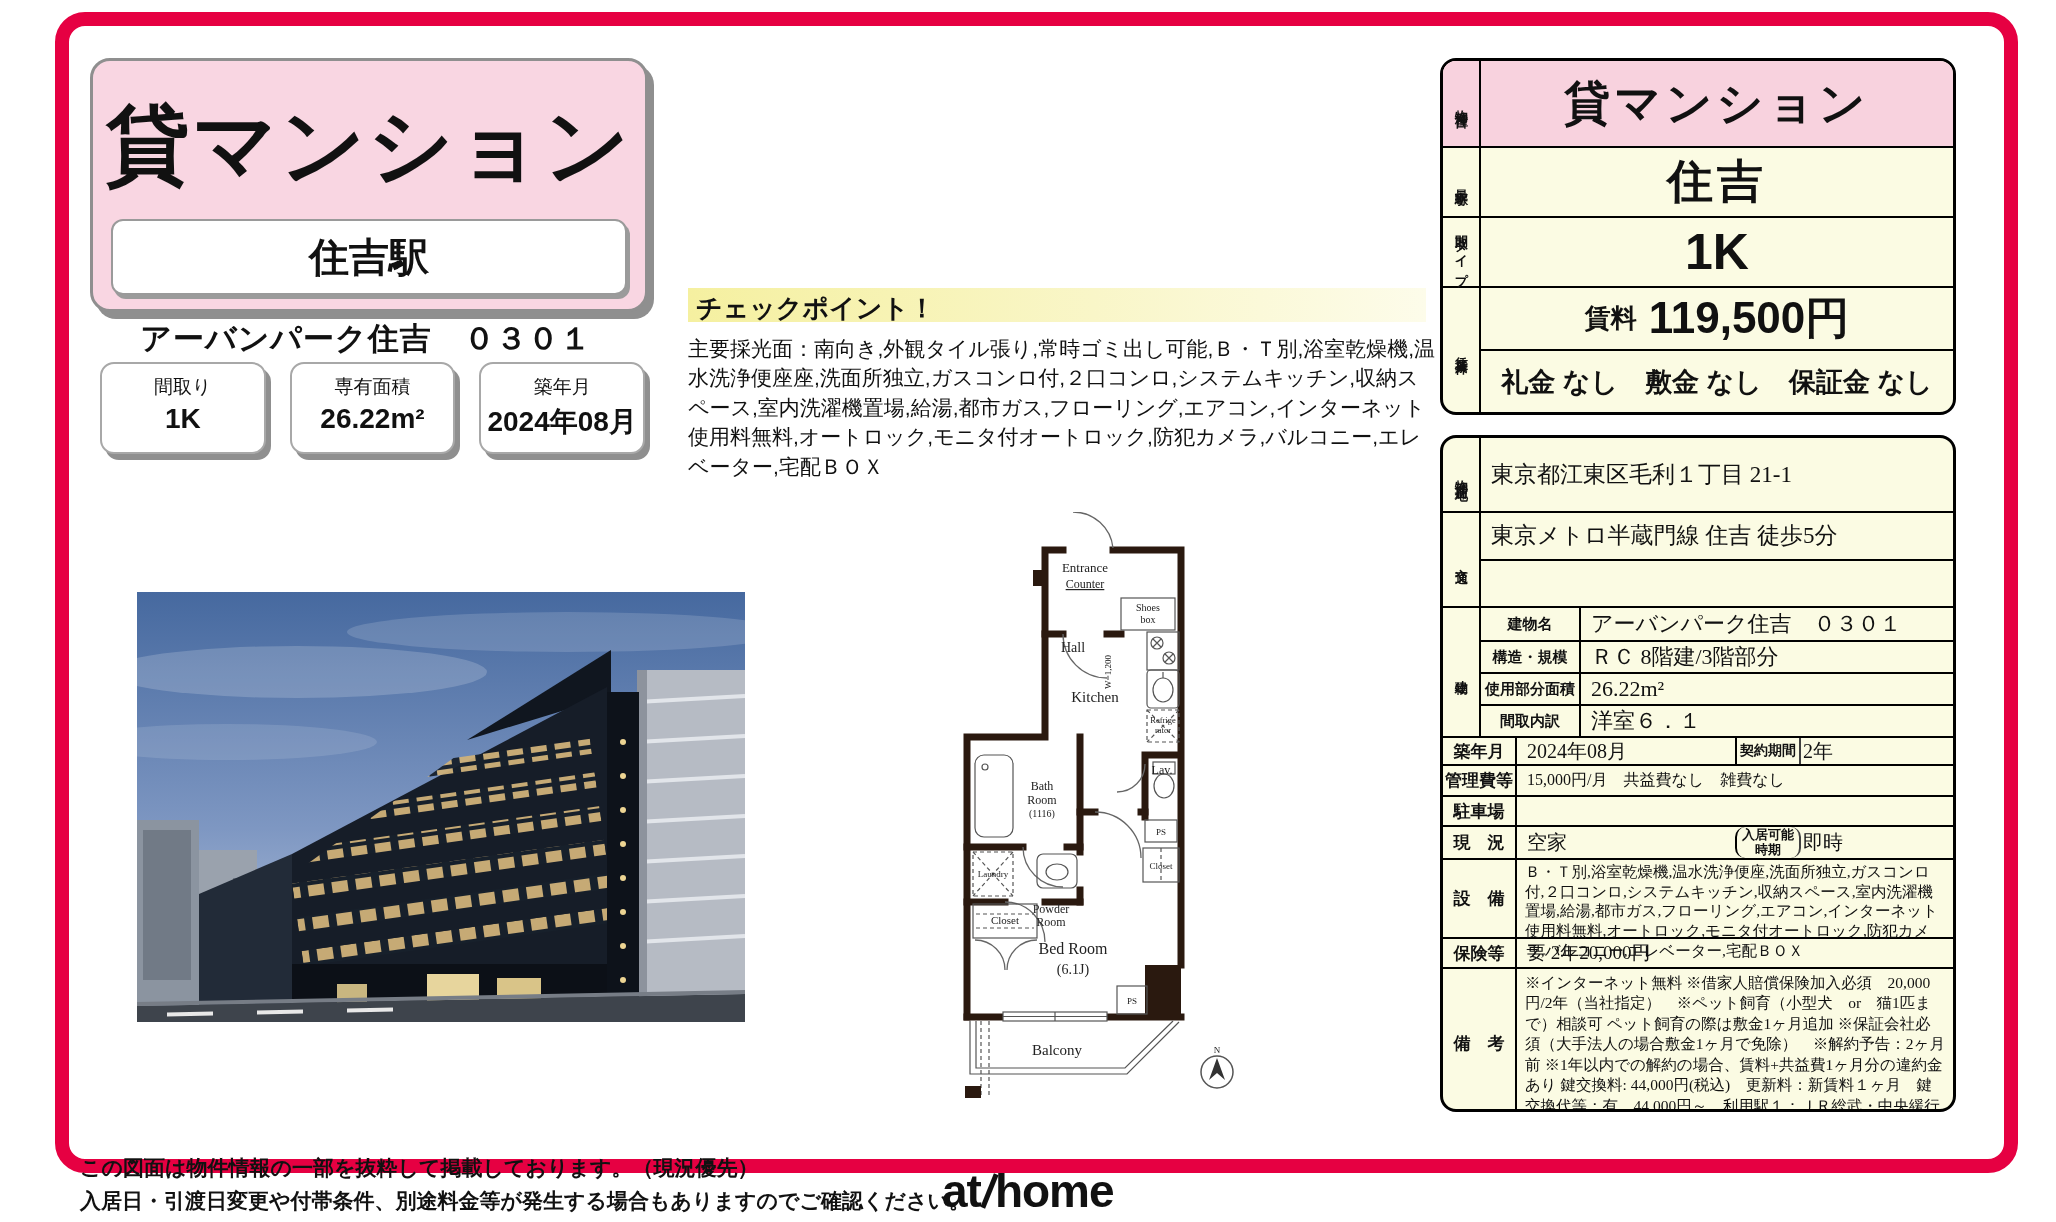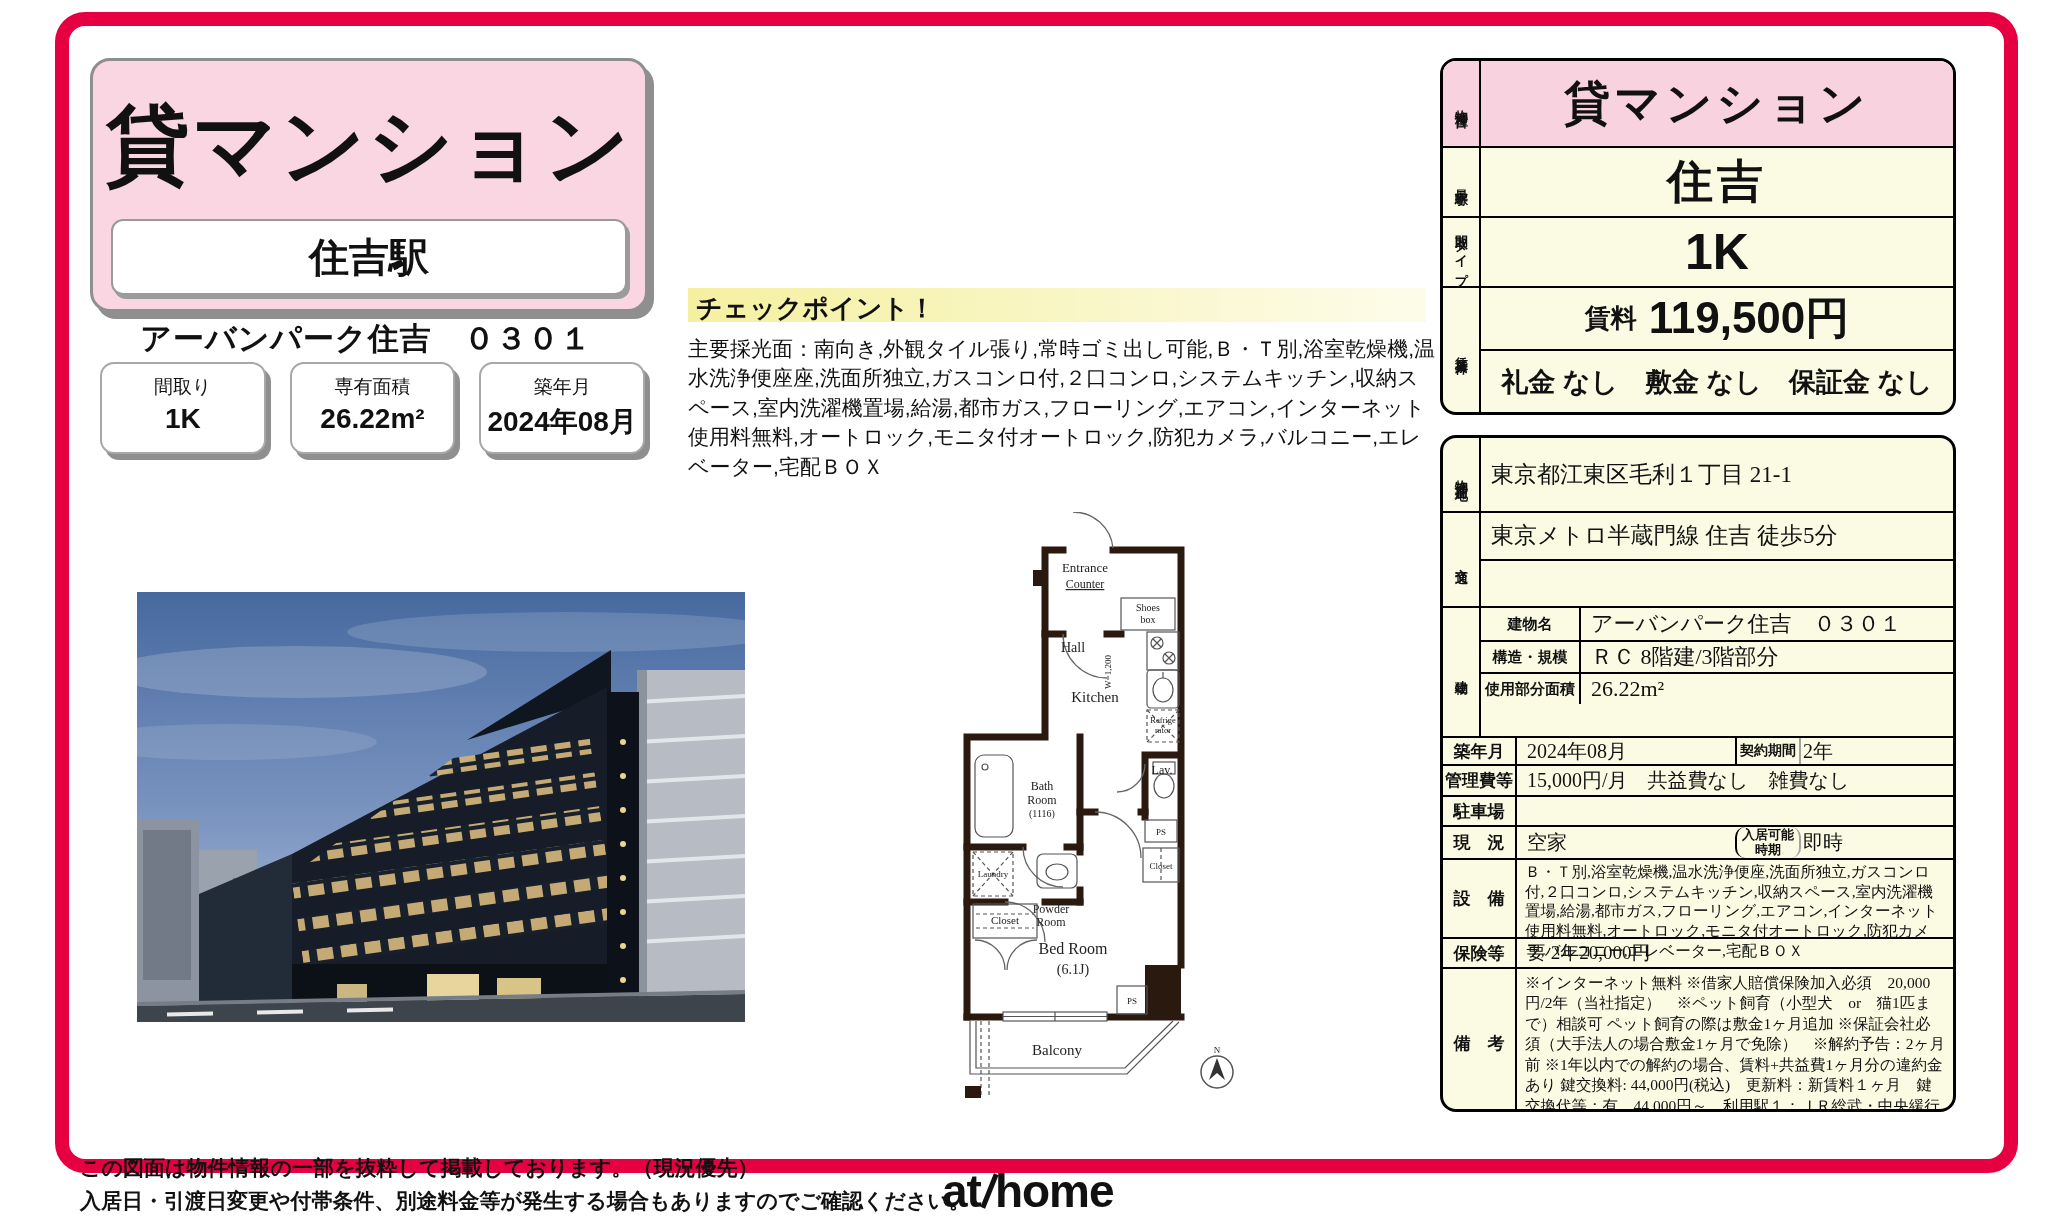--- a/index.html
+++ b/index.html
@@ -47,21 +47,21 @@
   .big{font-size:46px;font-weight:bold;letter-spacing:4px;}
   .grp{display:flex;}
   .grp-content{flex:1;display:flex;flex-direction:column;min-width:0;}
   .sub + .sub{border-top:2px solid #000;}
   .serif{font-family:"Liberation Serif","DejaVu Serif",serif;}
   .hlbl{flex:0 0 74px;width:74px;border-right:2px solid #000;display:flex;align-items:center;justify-content:center;
         font-size:17px;font-weight:600;text-align:center;box-sizing:border-box;}
   .blbl{flex:0 0 100px;width:100px;border-right:2px solid #000;display:flex;align-items:center;justify-content:center;
         font-size:15px;font-weight:600;text-align:center;line-height:1.15;box-sizing:border-box;padding:0 2px;}
   .bval{flex:1;display:flex;align-items:center;padding:0 10px;font-size:22px;}
-  .lbl2{flex:0 0 66px;width:66px;border-left:2px solid #000;border-right:2px solid #a3a3a3;display:flex;align-items:center;
+  .lbl2{flex:0 0 66px;width:66px;border-left:2px solid #000;border-right:2px solid #404040;display:flex;align-items:center;
         justify-content:center;font-size:14px;font-weight:600;text-align:center;line-height:1.1;box-sizing:border-box;}
   .val2{flex:0 0 152px;width:152px;display:flex;align-items:center;padding:0 2px;box-sizing:border-box;}
 
   
   .disclaimer{left:80px;top:1152px;font-size:21px;font-weight:bold;line-height:1.55;}
   .athome{left:942px;top:1164px;display:flex;align-items:center;font-size:46px;font-weight:800;letter-spacing:-1px;}
   .athome .slash{display:inline-block;width:5px;height:36px;background:#111;transform:rotate(22deg);margin:0 3px 0 6px;}
   .infosheet{left:1560px;top:1172px;display:flex;align-items:baseline;gap:22px;}
   .infosheet .is{font-size:36px;font-weight:bold;}
   .infosheet .pn{border-bottom:3px solid #000;padding:0 6px 4px 2px;display:flex;align-items:baseline;gap:26px;}
@@ -317,31 +317,35 @@
           <div class="bval serif">アーバンパーク住吉　０３０１</div>
         </div>
         <div class="sub row" style="height:32px;">
           <div class="blbl">構造・規模</div>
           <div class="bval serif">ＲＣ 8階建/3階部分</div>
         </div>
         <div class="sub row" style="height:32px;">
           <div class="blbl" style="white-space:normal;width:100px;">使用部分面積</div>
           <div class="bval serif">26.22m²</div>
         </div>
+        <div class="sub row" style="flex:1;">
+          <div class="blbl">間取内訳</div>
+          <div class="bval serif">洋室６．１</div>
+        </div>
       </div>
     </div>
     <div class="row" style="height:28px;">
       <div class="hlbl">築年月</div>
       <div class="bval serif" style="font-size:20px;">2024年08月</div>
       <div class="lbl2">契約期間</div>
       <div class="val2 serif" style="font-size:20px;">2年</div>
     </div>
     <div class="row" style="height:31px;">
       <div class="hlbl">管理費等</div>
-      <div class="bval serif" style="font-size:20px;">15,000円/月　共益費なし　雑費なし</div>
+      <div class="bval serif" style="font-size:16px;">15,000円/月　共益費なし　雑費なし</div>
     </div>
     <div class="row" style="height:30px;">
       <div class="hlbl">駐車場</div>
       <div class="bval serif"></div>
     </div>
     <div class="row" style="height:33px;">
       <div class="hlbl">現　況</div>
       <div class="bval serif" style="font-size:20px;">空家</div>
       <div class="lbl2" style="font-size:13px;border-radius:10px;">入居可能時期</div>
       <div class="val2 serif" style="font-size:20px;">即時</div>

